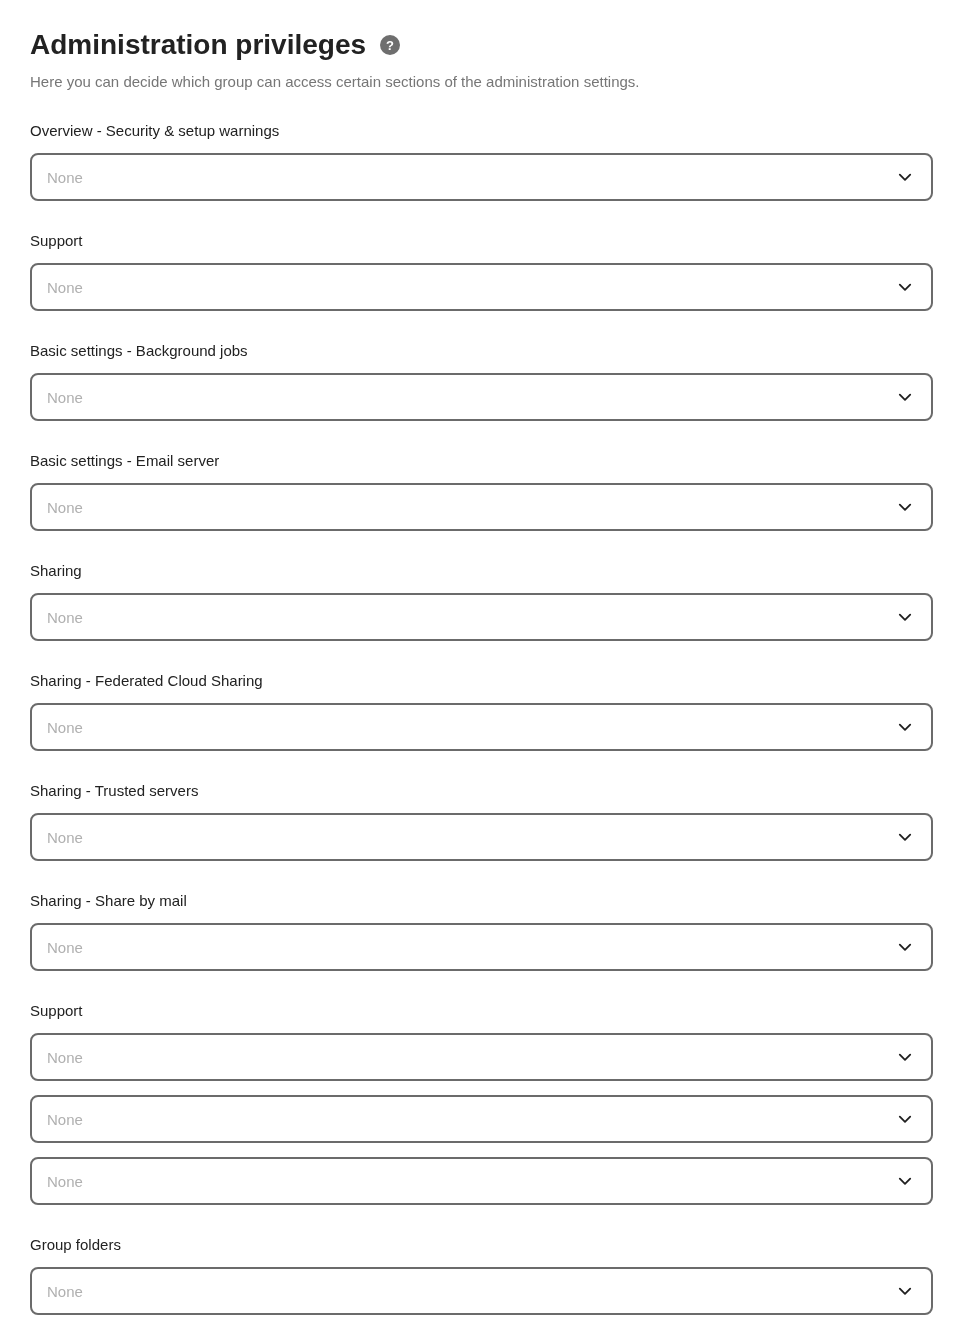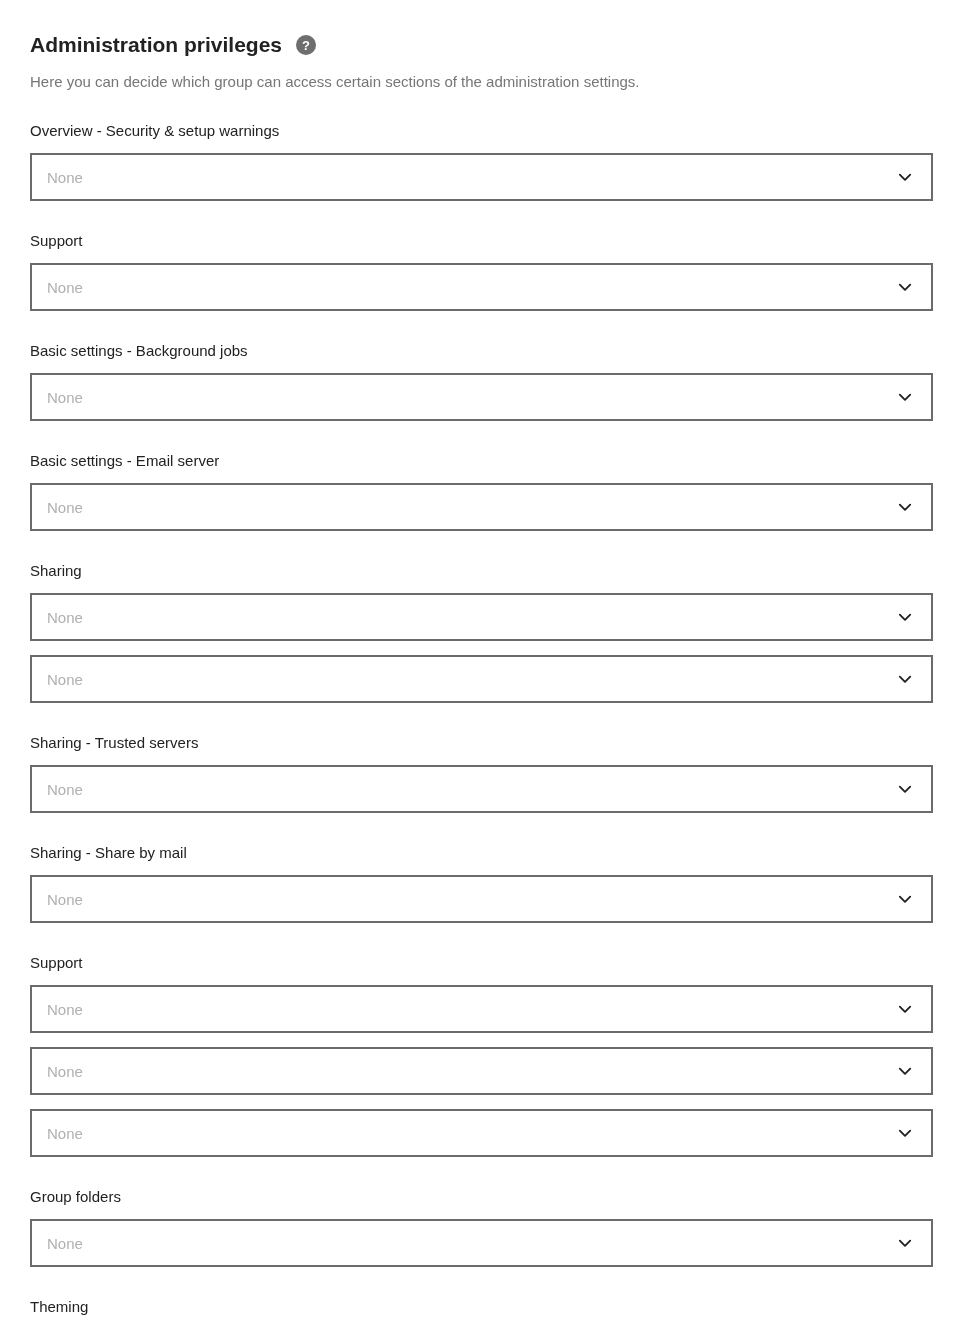--- a/index.html
+++ b/index.html
@@ -16,21 +16,21 @@
     padding: 33px 33px 28px 30px;
   }
   .title-row {
     display: flex;
     align-items: center;
     gap: 14px;
     margin: 0 0 16px 0;
   }
   .title {
     margin: 0;
-    font-size: 21px;
+    font-size: 28px;
     font-weight: 700;
     line-height: 24px;
     color: #222222;
   }
   .help-icon {
     width: 20px;
     height: 20px;
     border-radius: 50%;
     background: #6e6e6e;
     color: #ffffff;
@@ -55,21 +55,21 @@
     font-size: 15px;
     line-height: 16px;
     color: #222222;
     margin-bottom: 14px;
     margin-top: 32px;
   }
   .select {
     height: 48px;
     background: #ffffff;
     border: 2px solid #6b6b6b;
-    border-radius: 0;
+    border-radius: 8px;
     display: flex;
     align-items: center;
     justify-content: space-between;
     padding: 0 18px 0 15px;
     cursor: pointer;
   }
   .select-value {
     font-size: 15px;
     color: #b0b0b0;
   }
@@ -140,20 +140,21 @@
       <span class="select-value">None</span>
       <span class="chevron">
         <svg width="16" height="16" viewBox="0 0 16 16" aria-hidden="true">
           <path d="M2.8 5.6 L8 10.8 L13.2 5.6" fill="none" stroke="#1f1f1f" stroke-width="1.8" stroke-linecap="round" stroke-linejoin="round"></path>
         </svg>
       </span>
     </div>
   </div>
 
   <div class="field">
+    <label class="field-label">Sharing - Federated Cloud Sharing</label>
     <div class="select" role="combobox" aria-expanded="false">
       <span class="select-value">None</span>
       <span class="chevron">
         <svg width="16" height="16" viewBox="0 0 16 16" aria-hidden="true">
           <path d="M2.8 5.6 L8 10.8 L13.2 5.6" fill="none" stroke="#1f1f1f" stroke-width="1.8" stroke-linecap="round" stroke-linejoin="round"></path>
         </svg>
       </span>
     </div>
   </div>
 

